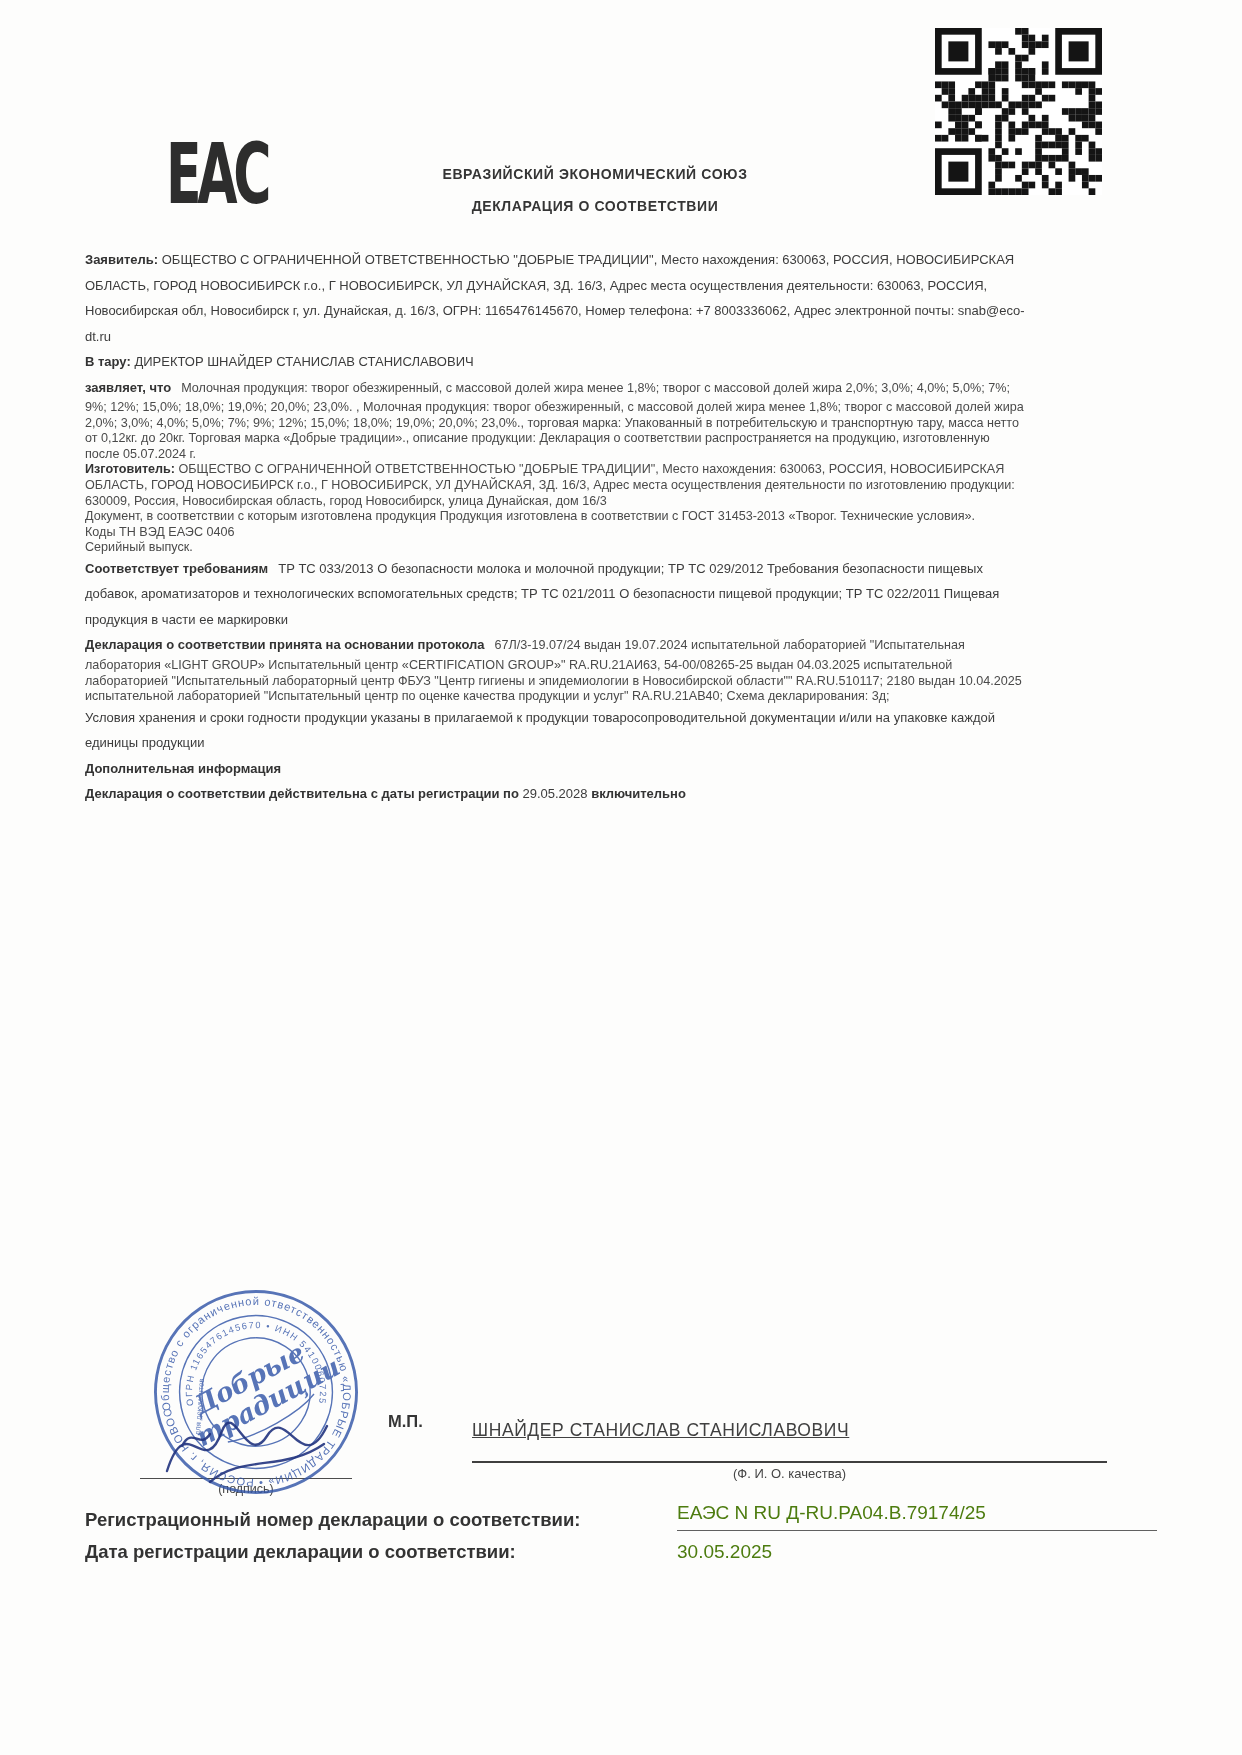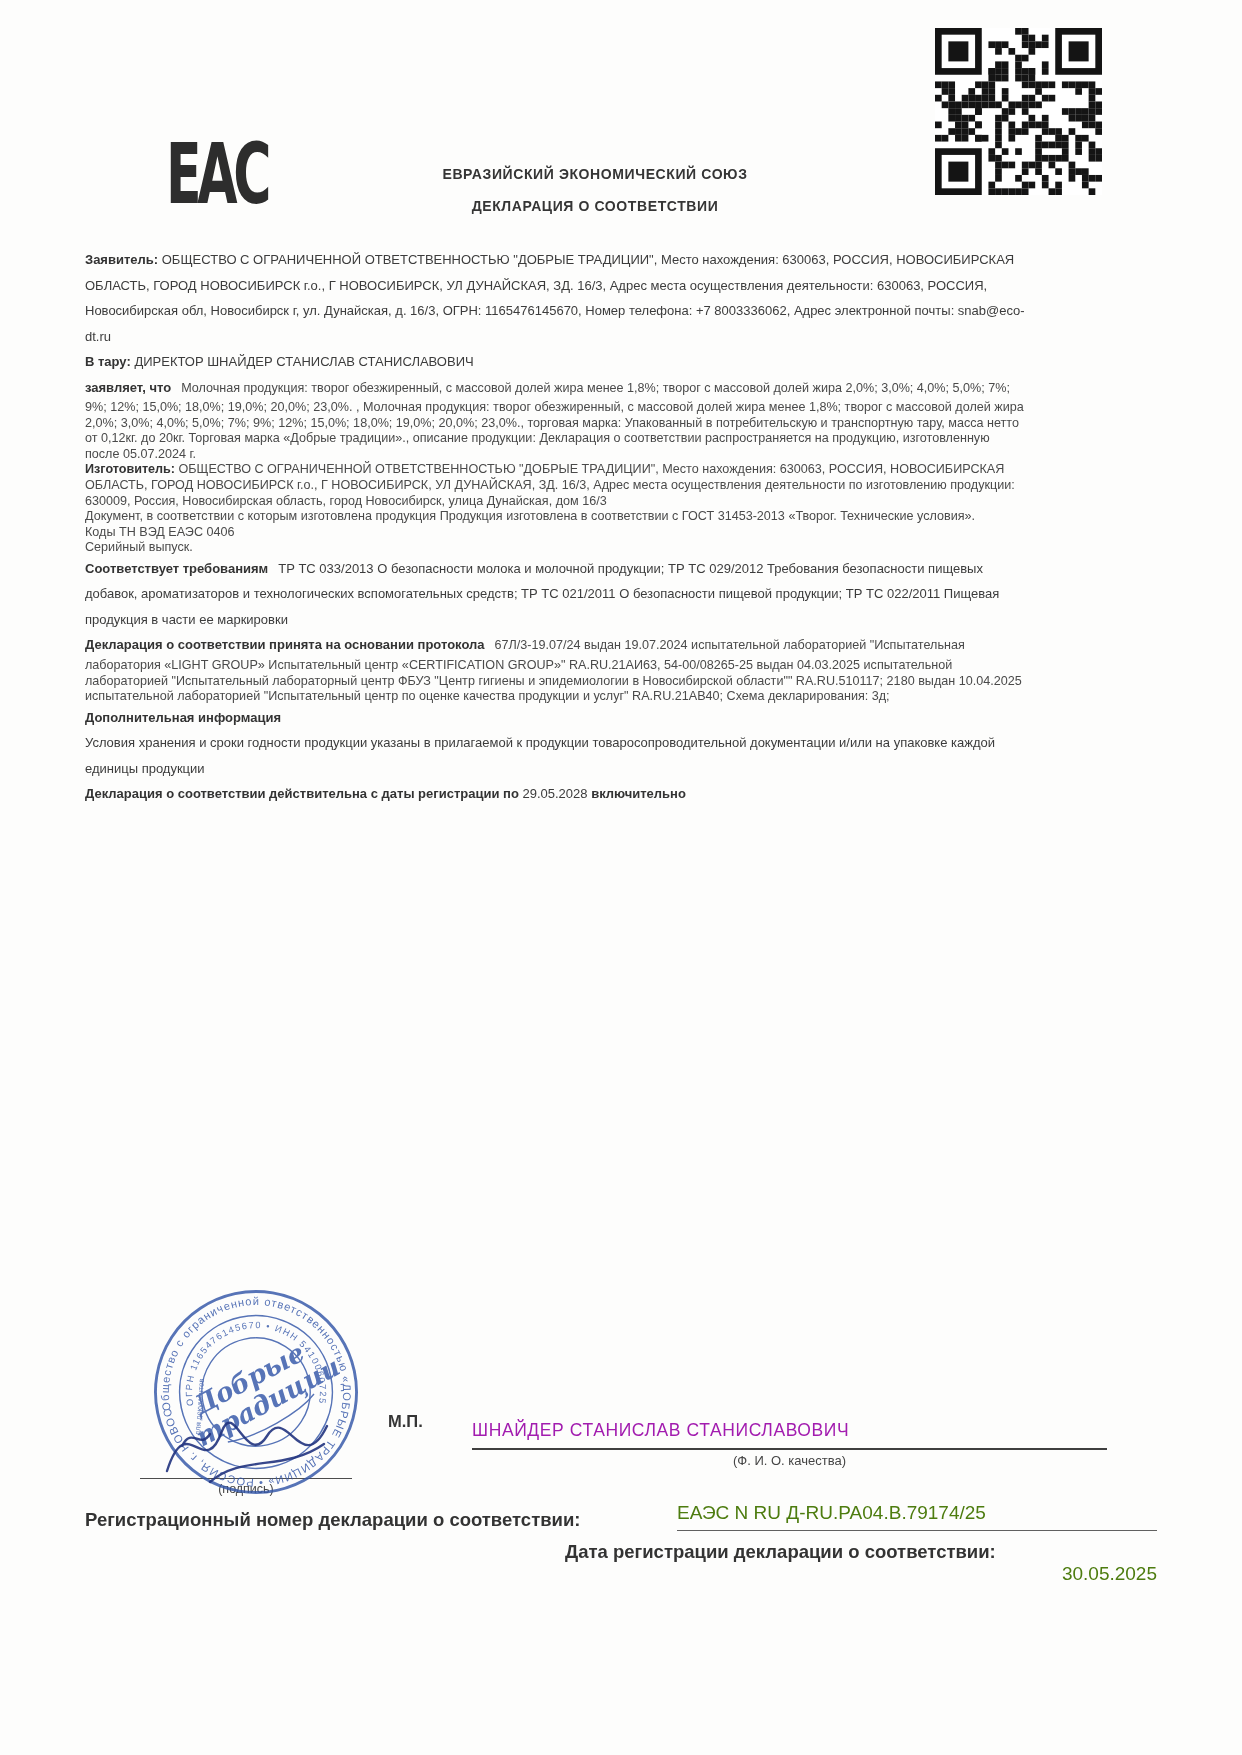--- a/index.html
+++ b/index.html
@@ -38,29 +38,29 @@
   }
   .stamp text{fill:#3356a8;}
   
   .signature{position:absolute; left:152px; top:1386px; width:235px; height:120px; z-index:4;}
   
   .sign-line{position:absolute; left:140px; top:1478px; width:212px; border-top:1.5px solid #4c4c4c; z-index:2;}
   .sign-caption{margin-top:3px; text-align:center; font-size:12.5px; color:#454545;}
   .mp{position:absolute; left:388px; top:1412px; font-size:16.5px; font-weight:bold; color:#353535; z-index:2;}
   
   .fio-block{position:absolute; left:472px; top:1420px; width:635px; z-index:2;}
-  .fio-name{font-size:17.5px; letter-spacing:0.6px; color:#a21caf; padding-bottom:7px; border-bottom:2px solid #3f3f3f;}
+  .fio-name{font-size:17.5px; letter-spacing:0.6px; color:#404040; padding-bottom:20px; border-bottom:2px solid #3f3f3f;text-decoration:underline;}
   .fio-caption{text-align:center; font-size:13px; color:#454545; margin-top:3px;}
   
   .bottom-row{position:absolute; left:85px; width:1072px; display:flex; align-items:flex-end; z-index:2;}
   .row-label{width:592px; flex:none; font-weight:bold; font-size:18.5px; color:#333;}
   .row-value{font-size:19px; color:#4d7c0f;}
   .reg-row{top:1502px;}
   .reg-row .row-value{flex:1; border-bottom:1.4px solid #606060; padding-bottom:6px;}
-  .date-row{top:1541px;flex-direction:column;}
+  .date-row{top:1541px;}
 </style>
 </head>
 <body>
 
 <div class="page">
 
   <div class="eac-logo">ЕАС</div>
 
   <svg id="qr-svg" class="qr" viewBox="0 0 150 150">
       <rect x="0" y="0" width="150" height="150" fill="#ffffff"></rect>
@@ -310,22 +310,22 @@
     <p class="small mt6"><span class="b">Изготовитель:</span> <span>ОБЩЕСТВО С ОГРАНИЧЕННОЙ ОТВЕТСТВЕННОСТЬЮ "ДОБРЫЕ ТРАДИЦИИ", Место нахождения: 630063, РОССИЯ, НОВОСИБИРСКАЯ ОБЛАСТЬ, ГОРОД НОВОСИБИРСК г.о., Г НОВОСИБИРСК,  УЛ ДУНАЙСКАЯ, ЗД. 16/3, Адрес места осуществления деятельности по изготовлению продукции: 630009, Россия, Новосибирская область, город Новосибирск, улица Дунайская, дом 16/3</span></p>
 
     <p class="small mt4">Документ, в соответствии с которым изготовлена продукция  Продукция изготовлена в соответствии с ГОСТ 31453-2013 «Творог. Технические условия».</p>
     <p class="small">Коды ТН ВЭД ЕАЭС  0406</p>
     <p class="small">Серийный выпуск.</p>
 
     <p class="big mt16"><span class="b label-gap">Соответствует требованиям</span><span>ТР ТС 033/2013 О безопасности молока и молочной продукции; ТР ТС 029/2012 Требования безопасности пищевых добавок, ароматизаторов и технологических вспомогательных средств; ТР ТС 021/2011 О безопасности пищевой продукции; ТР ТС 022/2011 Пищевая продукция в части ее маркировки</span></p>
 
     <p class="small mt14"><span class="b big label-gap">Декларация о соответствии принята на основании протокола</span><span>67Л/3-19.07/24 выдан 19.07.2024 испытательной лабораторией "Испытательная лаборатория «LIGHT GROUP»  Испытательный центр «CERTIFICATION GROUP»" RA.RU.21АИ63, 54-00/08265-25 выдан 04.03.2025 испытательной лабораторией "Испытательный лабораторный центр  ФБУЗ "Центр гигиены и эпидемиологии в Новосибирской области"" RA.RU.510117; 2180 выдан 10.04.2025 испытательной лабораторией "Испытательный центр по оценке качества продукции и услуг" RA.RU.21АВ40; Схема декларирования: 3д;</span></p>
 
+    <p class="big mt4">Условия хранения и сроки годности продукции указаны в прилагаемой к продукции товаросопроводительной документации и/или на упаковке каждой единицы продукции</p>
     <p class="big b mt14">Дополнительная информация</p>
-    <p class="big mt4">Условия хранения и сроки годности продукции указаны в прилагаемой к продукции товаросопроводительной документации и/или на упаковке каждой единицы продукции</p>
 
     <p class="big mt30 validity"><span class="b">Декларация о соответствии действительна с даты регистрации по</span> <span>29.05.2028</span> <span class="b">включительно</span></p>
 
   </div>
 
   <div class="sign-line">
     <div class="sign-caption">(подпись)</div>
   </div>
 
   <svg class="stamp" viewBox="0 0 240 240">

